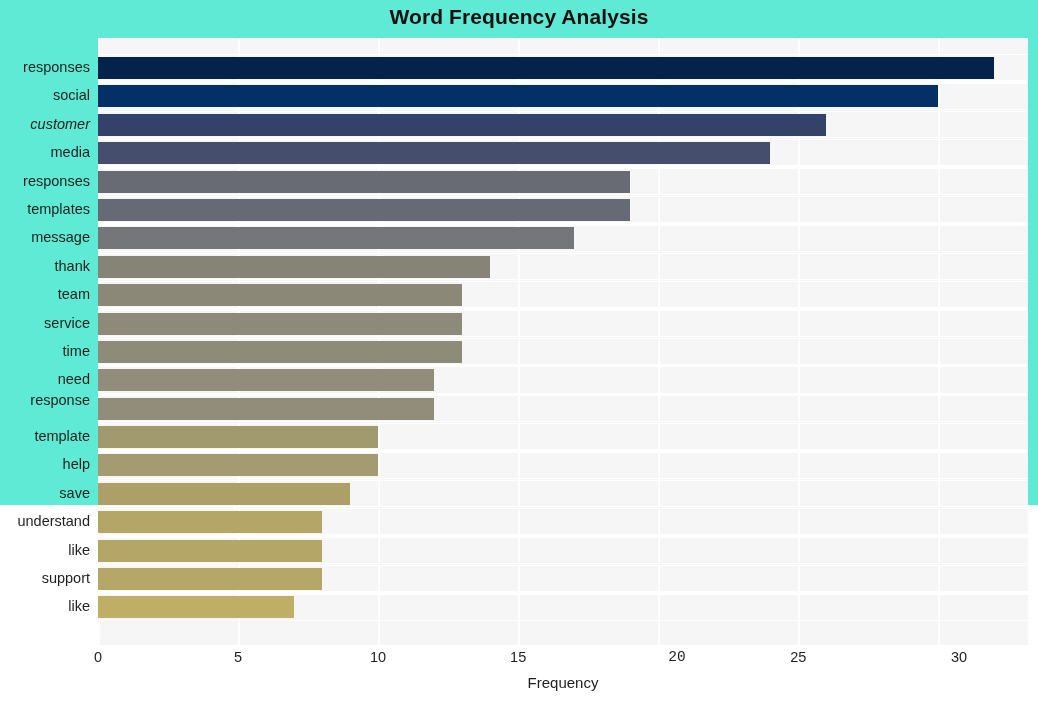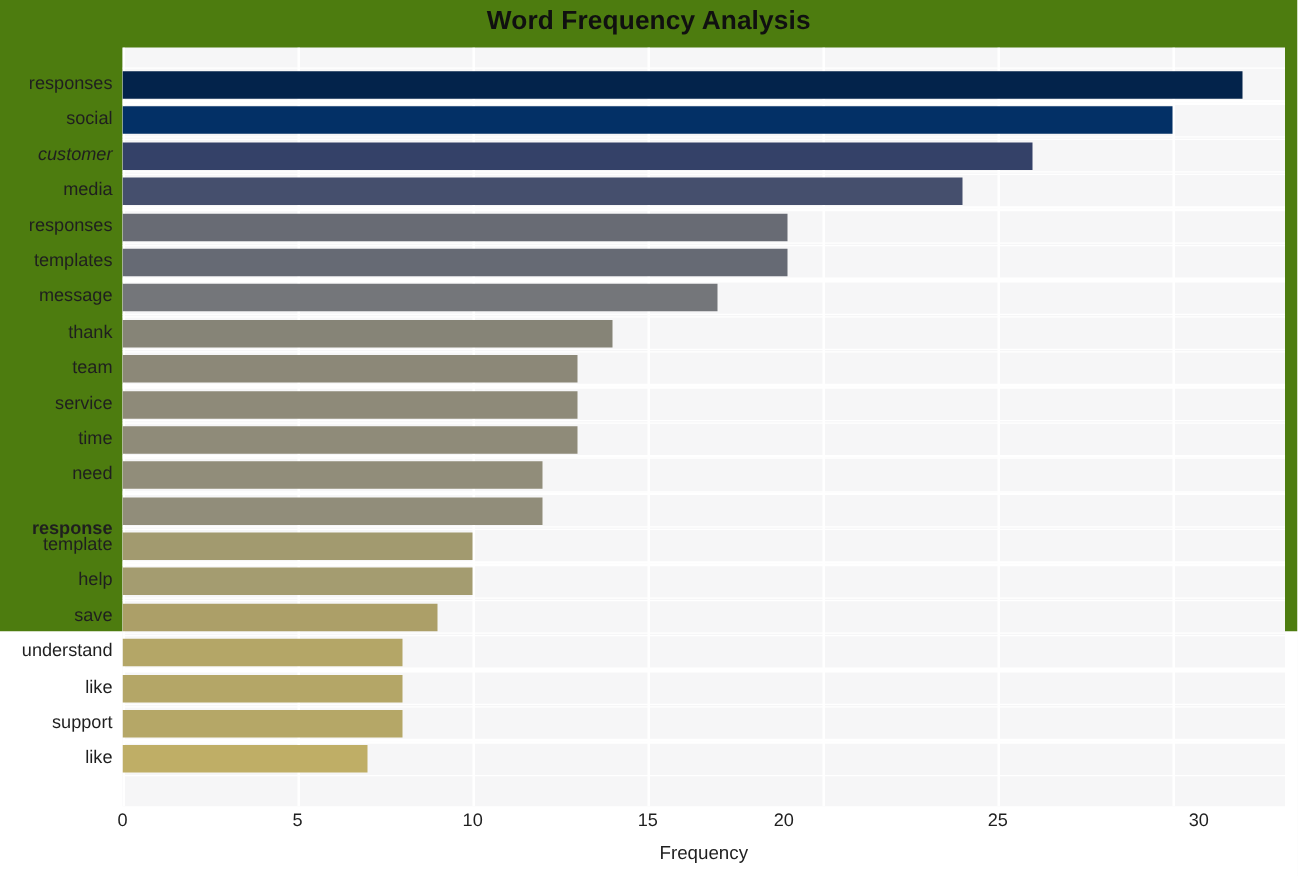--- a/index.html
+++ b/index.html
@@ -10,21 +10,21 @@
     height: 701px;
     background: #ffffff;
     font-family: "Liberation Sans", sans-serif;
     overflow: hidden;
   }
 
   #figure {
     position: relative;
     width: 1038px;
     height: 505px;
-    background: #4d7c0f;
+    background: #5eead4;
   }
 
   
   #chart-title {
     position: absolute;
     left: 0;
     top: 5px;
     width: 1038px;
     text-align: center;
     font-size: 21px;
@@ -186,34 +186,34 @@
       <div class="ytick-wrap" style="top: 116.782px; font-style: italic;">customer</div>
       <div class="ytick-wrap" style="top: 145.173px;">media</div>
       <div class="ytick-wrap" style="top: 173.564px;">responses</div>
       <div class="ytick-wrap" style="top: 201.955px;">templates</div>
       <div class="ytick-wrap" style="top: 230.346px;">message</div>
       <div class="ytick-wrap" style="top: 258.737px;">thank</div>
       <div class="ytick-wrap" style="top: 287.128px;">team</div>
       <div class="ytick-wrap" style="top: 315.519px;">service</div>
       <div class="ytick-wrap" style="top: 343.91px;">time</div>
       <div class="ytick-wrap" style="top: 372.301px;">need</div>
-      <div class="ytick-wrap" style="top: 416px; font-weight: bold;">response</div>
+      <div class="ytick-wrap" style="top: 393px;">response</div>
       <div class="ytick-wrap" style="top: 429.083px;">template</div>
       <div class="ytick-wrap" style="top: 457.474px;">help</div>
       <div class="ytick-wrap" style="top: 485.865px;">save</div>
       <div class="ytick-wrap" style="top: 514.256px;">understand</div>
       <div class="ytick-wrap" style="top: 542.647px;">like</div>
       <div class="ytick-wrap" style="top: 571.038px;">support</div>
       <div class="ytick-wrap" style="top: 599.429px;">like</div>
     </div>
   <div id="xtick-layer">
       <div class="xtick" style="left: 98px;">0</div>
       <div class="xtick" style="left: 238.06px;">5</div>
       <div class="xtick" style="left: 378.12px;">10</div>
       <div class="xtick" style="left: 518.181px;">15</div>
-      <div class="xtick" style="left: 627px;">20</div>
+      <div class="xtick" style="left: 677px; font-family: Liberation Mono, monospace;">20</div>
       <div class="xtick" style="left: 798.301px;">25</div>
       <div class="xtick" style="left: 931px; margin-left: 28px;">30</div>
     </div>
 
   <div id="xlabel">Frequency</div>
 
 </div>
 
 </body></html>

